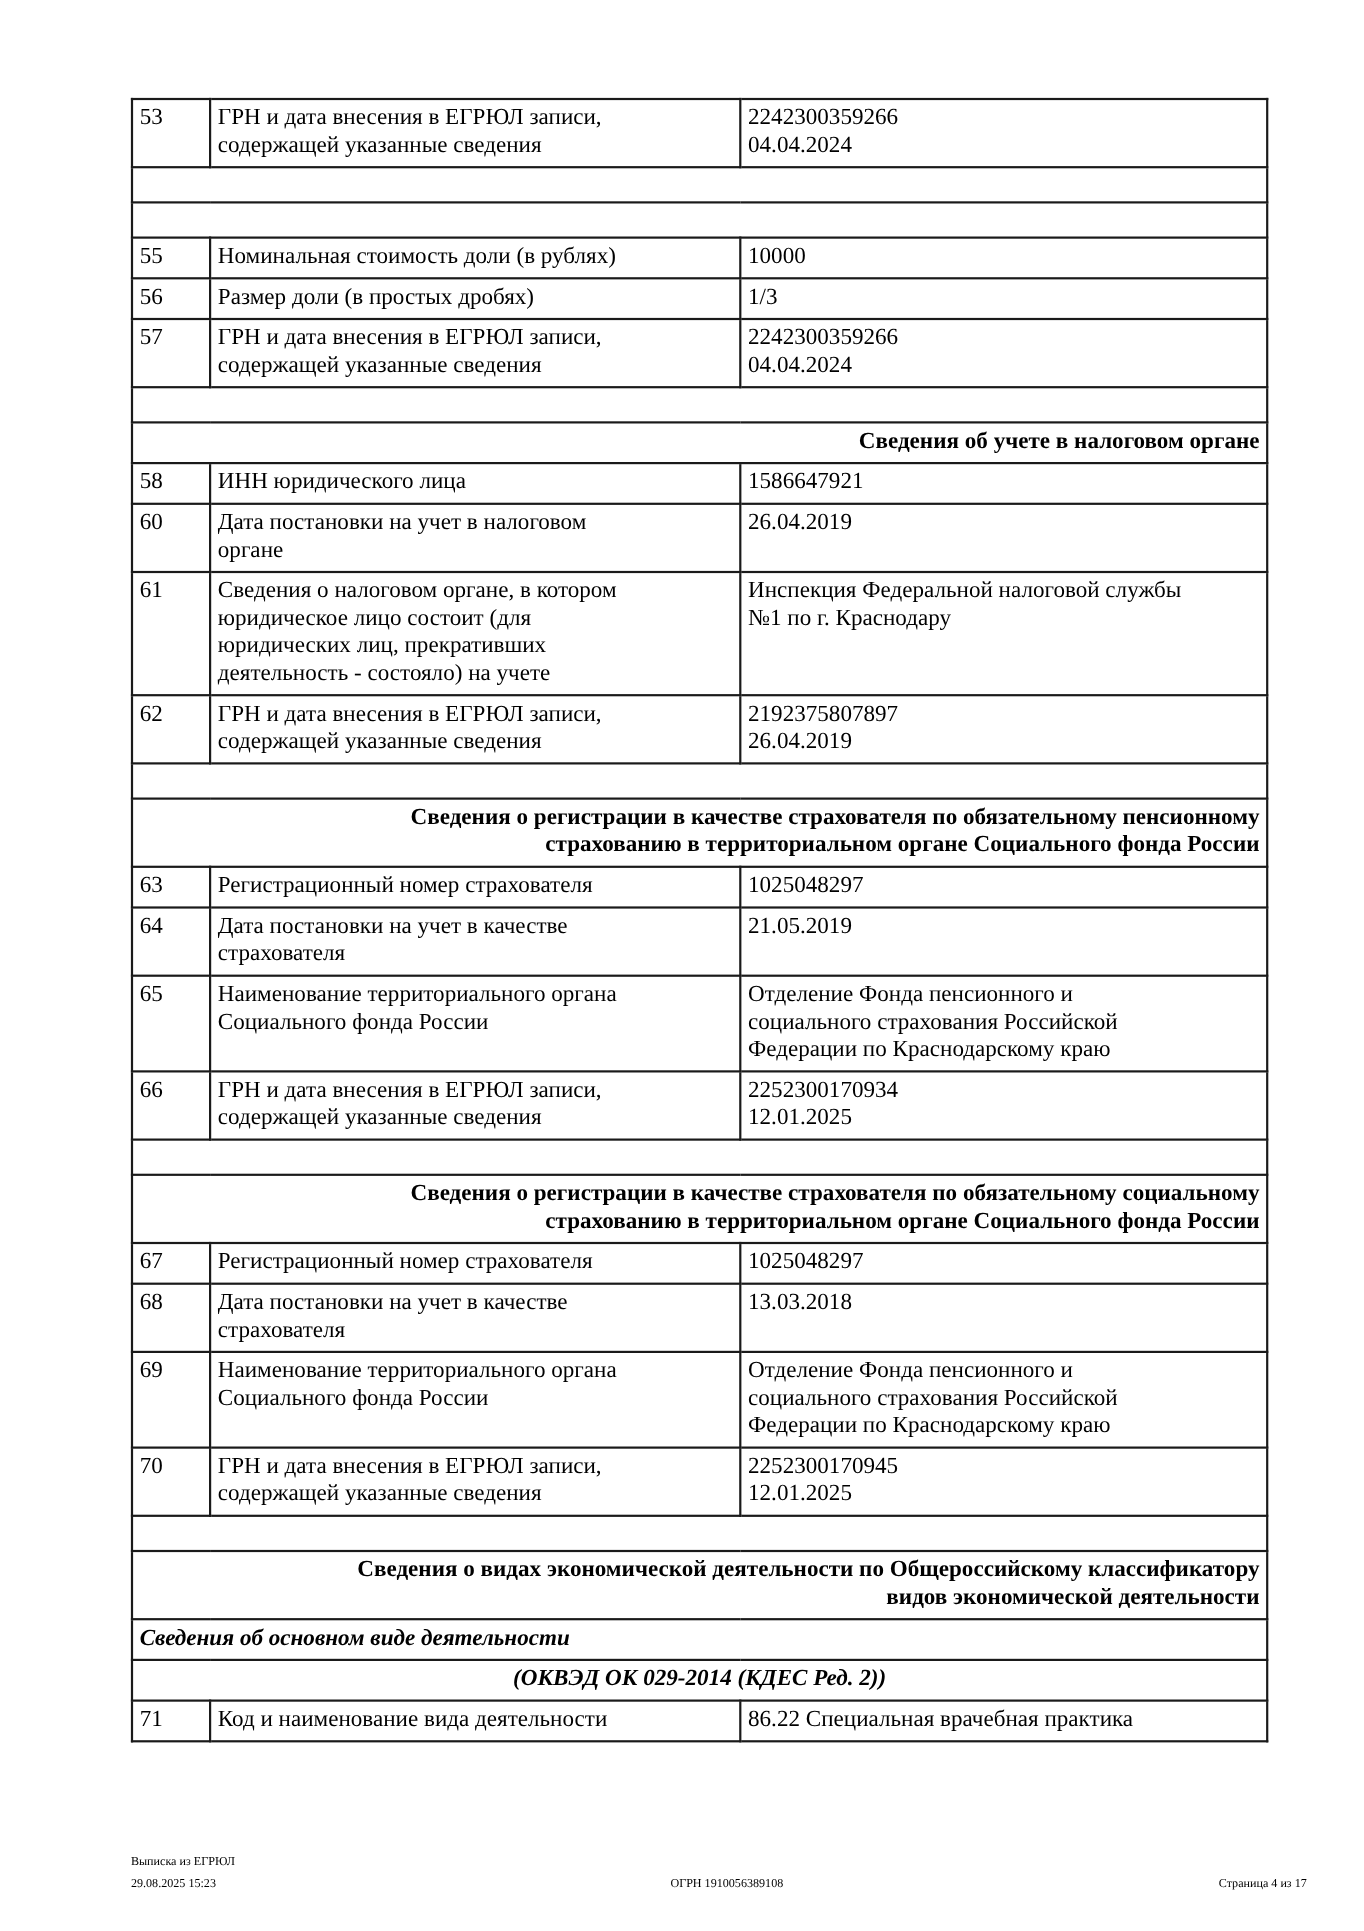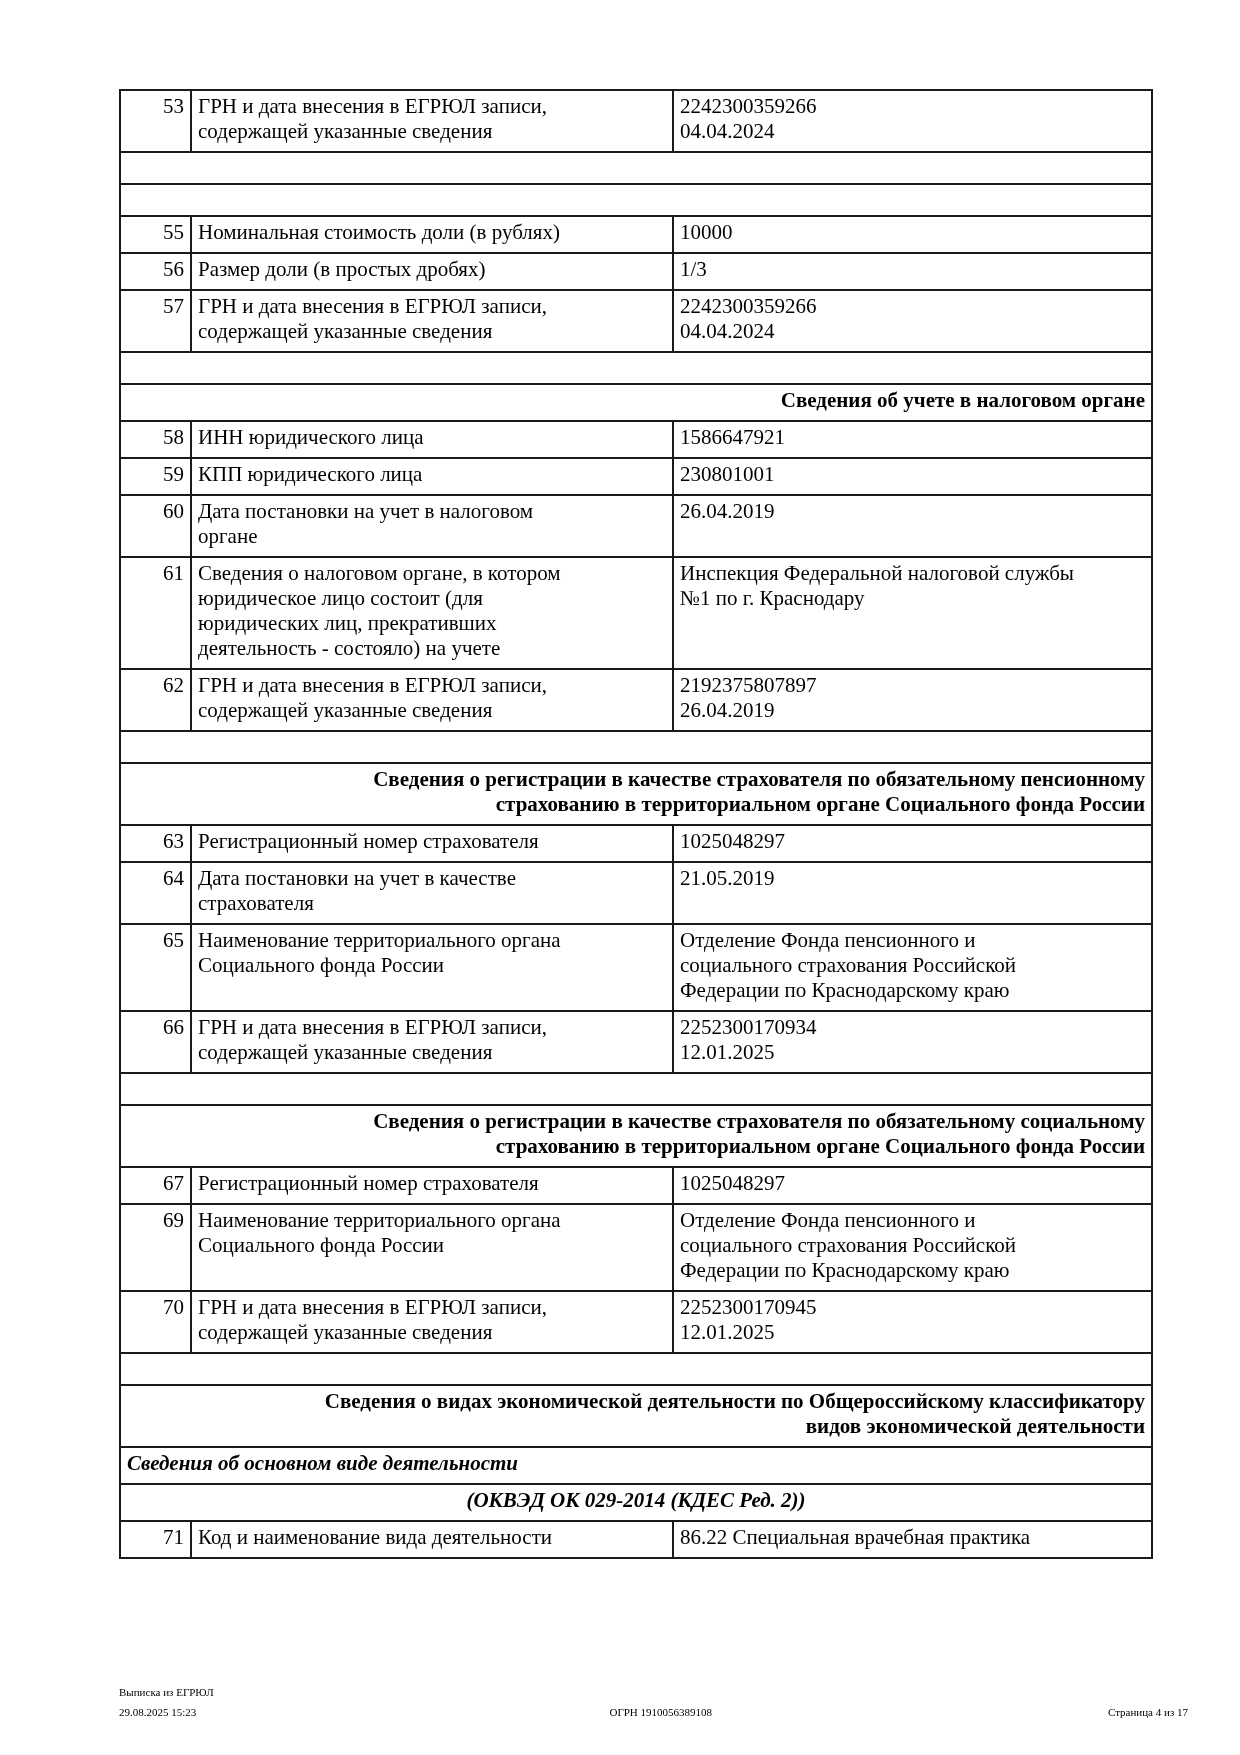--- a/index.html
+++ b/index.html
@@ -22,21 +22,21 @@
   }
   table.egrul td {
     border: 2px solid #1a1a1a;
     vertical-align: top;
     padding: 3px 6px 7px 6px;
     font-size: 21px;
     line-height: 25px;
     white-space: pre-line;
     overflow: hidden;
   }
-  td.num { text-align: right; padding-left: 2px; padding-right: 2px; margin-top: 32px; }
+  td.num { text-align: left; padding-left: 2px; padding-right: 2px; margin-top: 32px; }
   tr.spacer td { height: 30px; padding: 0; }
   td.section { font-weight: bold; text-align: right; }
   td.sub-bold-italic { font-weight: bold; font-style: italic; }
   td.sub-italic { font-style: italic; text-align: center; font-weight: bold; }
   .footer {
     position: absolute;
     left: 119px;
     right: 52px;
     top: 1682px;
     display: flex;
@@ -95,25 +95,20 @@
 
     <tr>
       <td class="section" colspan="3">Сведения об учете в налоговом органе</td>
     </tr>
     <tr>
       <td class="num">58</td>
       <td class="label">ИНН юридического лица</td>
       <td class="value">1586647921</td>
     </tr>
     <tr>
-      <td class="num">59</td>
-      <td class="label">КПП юридического лица</td>
-      <td class="value">230801001</td>
-    </tr>
-    <tr>
       <td class="num">60</td>
       <td class="label">Дата постановки на учет в налоговом
 органе</td>
       <td class="value">26.04.2019</td>
     </tr>
     <tr>
       <td class="num">61</td>
       <td class="label">Сведения о налоговом органе, в котором
 юридическое лицо состоит (для
 юридических лиц, прекративших
@@ -167,20 +162,26 @@
         </tr>
 
     <tr>
       <td class="section" colspan="3">Сведения о регистрации в качестве страхователя по обязательному социальному
 страхованию в территориальном органе Социального фонда России</td>
     </tr>
     <tr>
       <td class="num">67</td>
       <td class="label">Регистрационный номер страхователя</td>
       <td class="value">1025048297</td>
+    </tr>
+    <tr>
+      <td class="num">68</td>
+      <td class="label">Дата постановки на учет в качестве
+страхователя</td>
+      <td class="value">13.03.2018</td>
     </tr>
     <tr>
       <td class="num">69</td>
       <td class="label">Наименование территориального органа
 Социального фонда России</td>
       <td class="value">Отделение Фонда пенсионного и
 социального страхования Российской
 Федерации по Краснодарскому краю</td>
     </tr>
     <tr>

